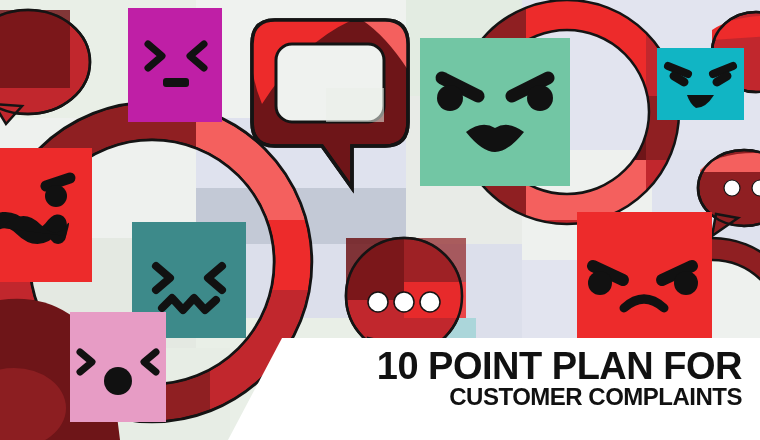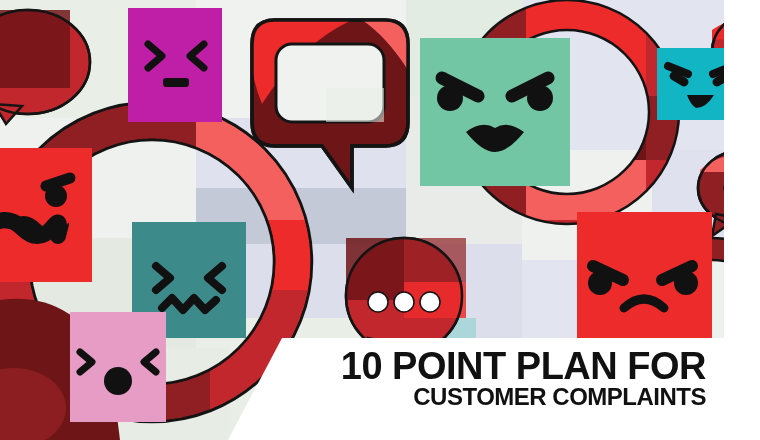--- a/index.html
+++ b/index.html
@@ -1,20 +1,19 @@
 <!DOCTYPE html>
 <html><head>
 <meta charset="utf-8">
 <style>
   html,body{margin:0;padding:0;background:#fff;}
   #stage{
-    position:relative;width:688px;height:440px;overflow:hidden;
+    position:relative;width:760px;height:440px;overflow:hidden;
     background:#737373;
     font-family:"Liberation Sans", sans-serif;
-    padding-left:36px;
   }
   .layer{position:absolute;top:0;left:0;width:760px;height:440px;}
   svg{display:block;}
   .title-text{
     position:absolute;
     right:18px;
     text-align:right;
     font-weight:bold;
     color:#111;
     letter-spacing:-0.5px;

